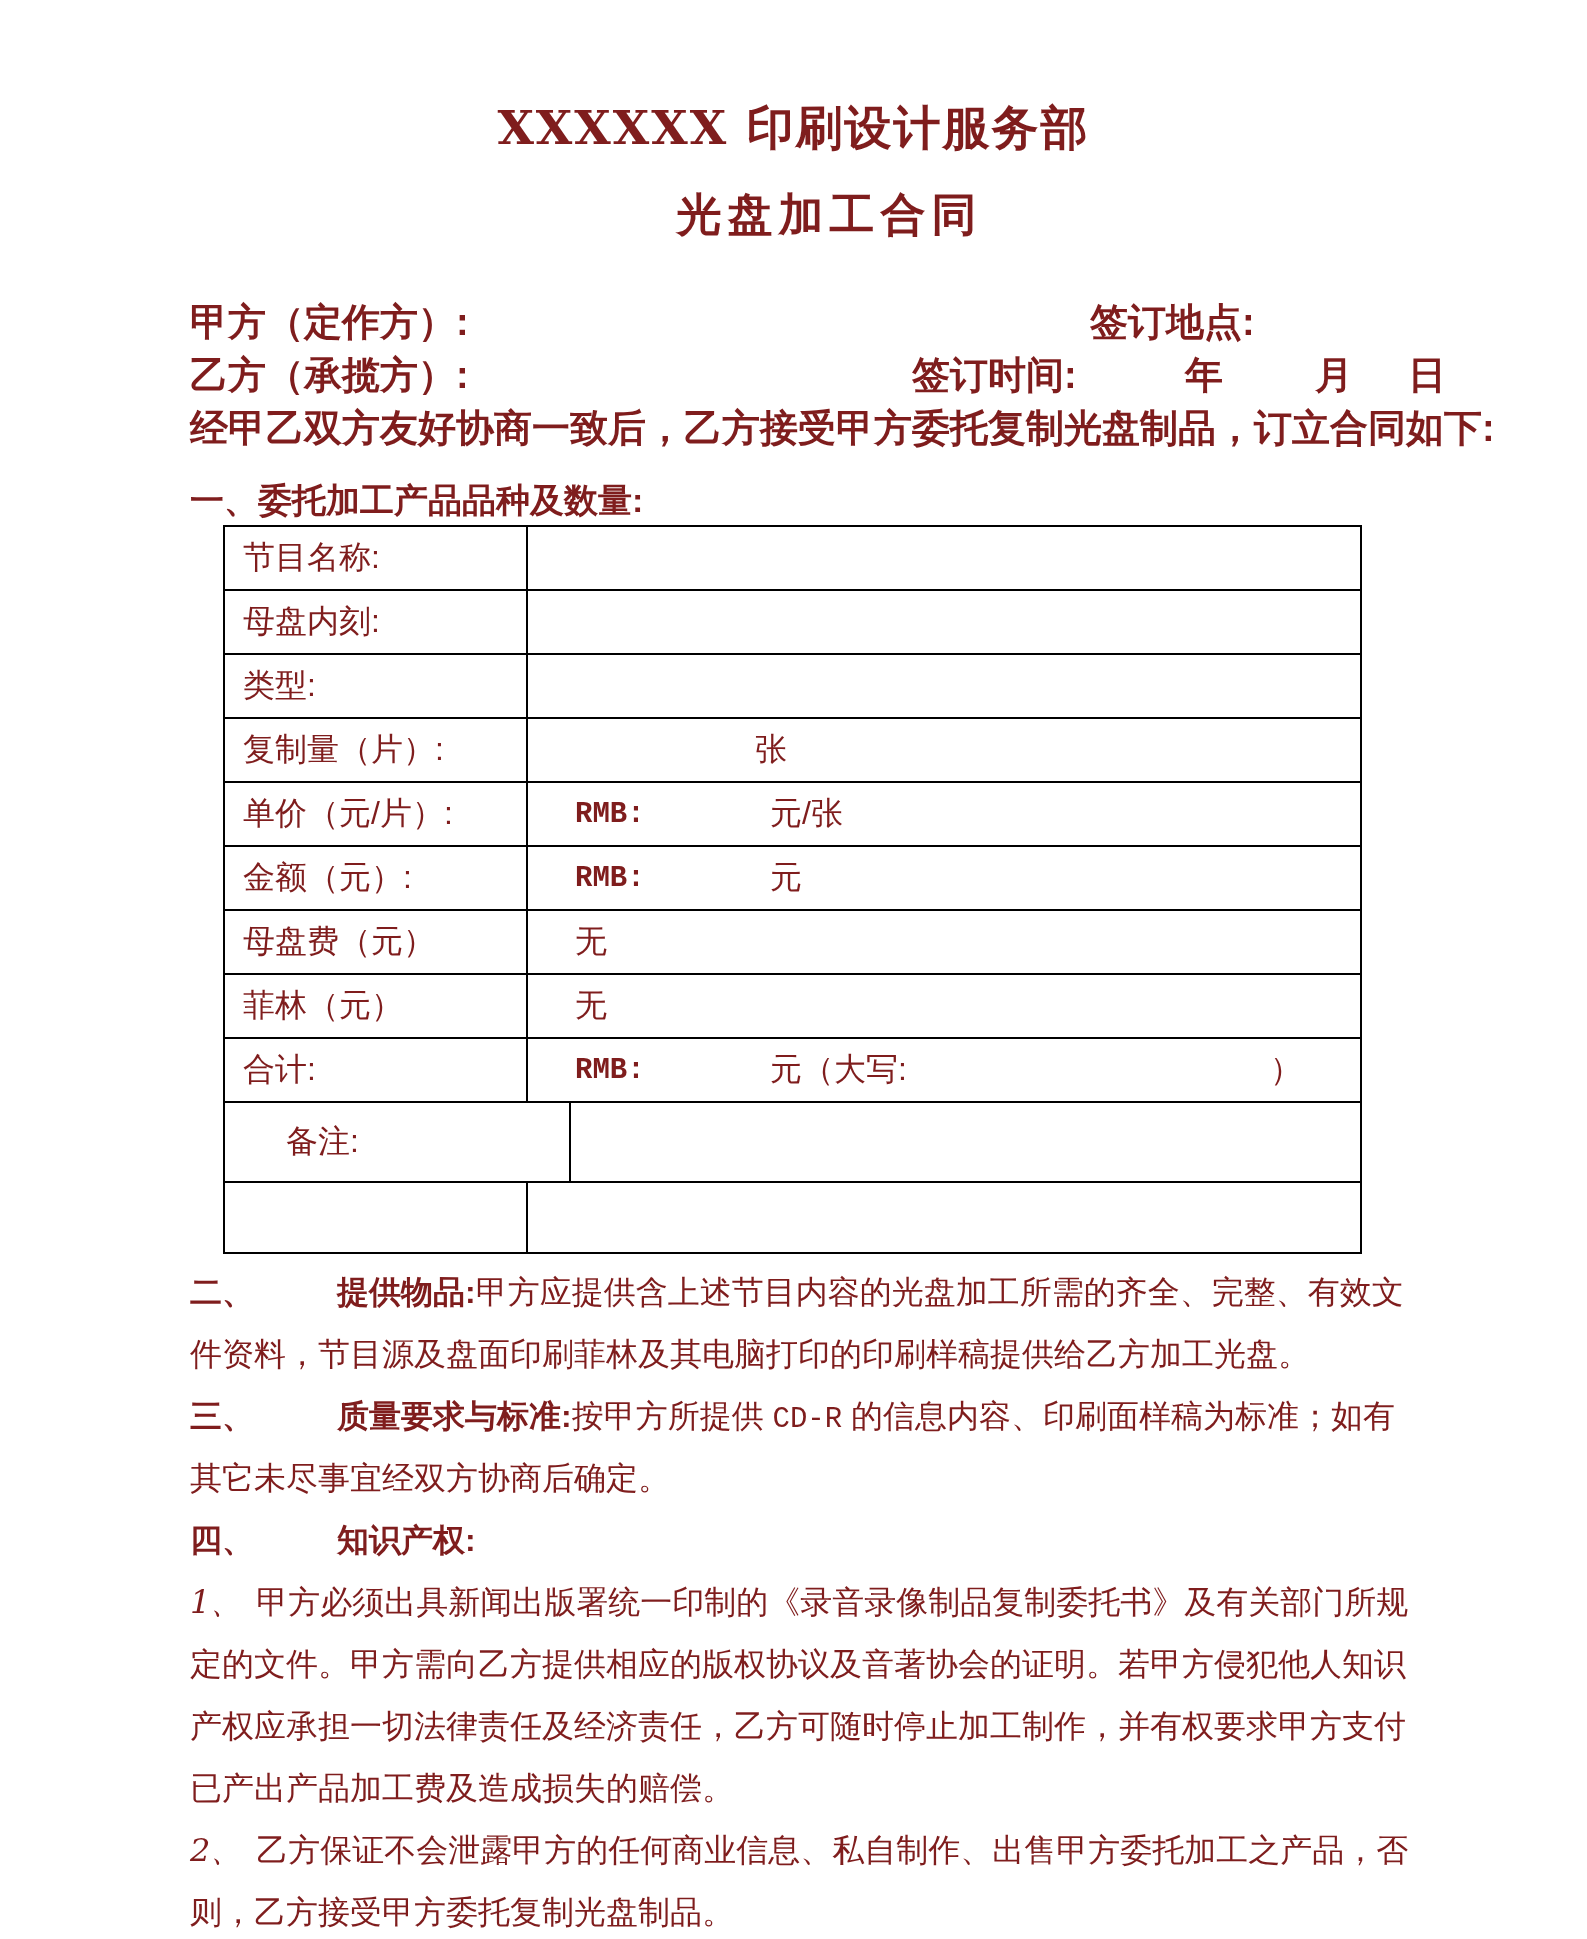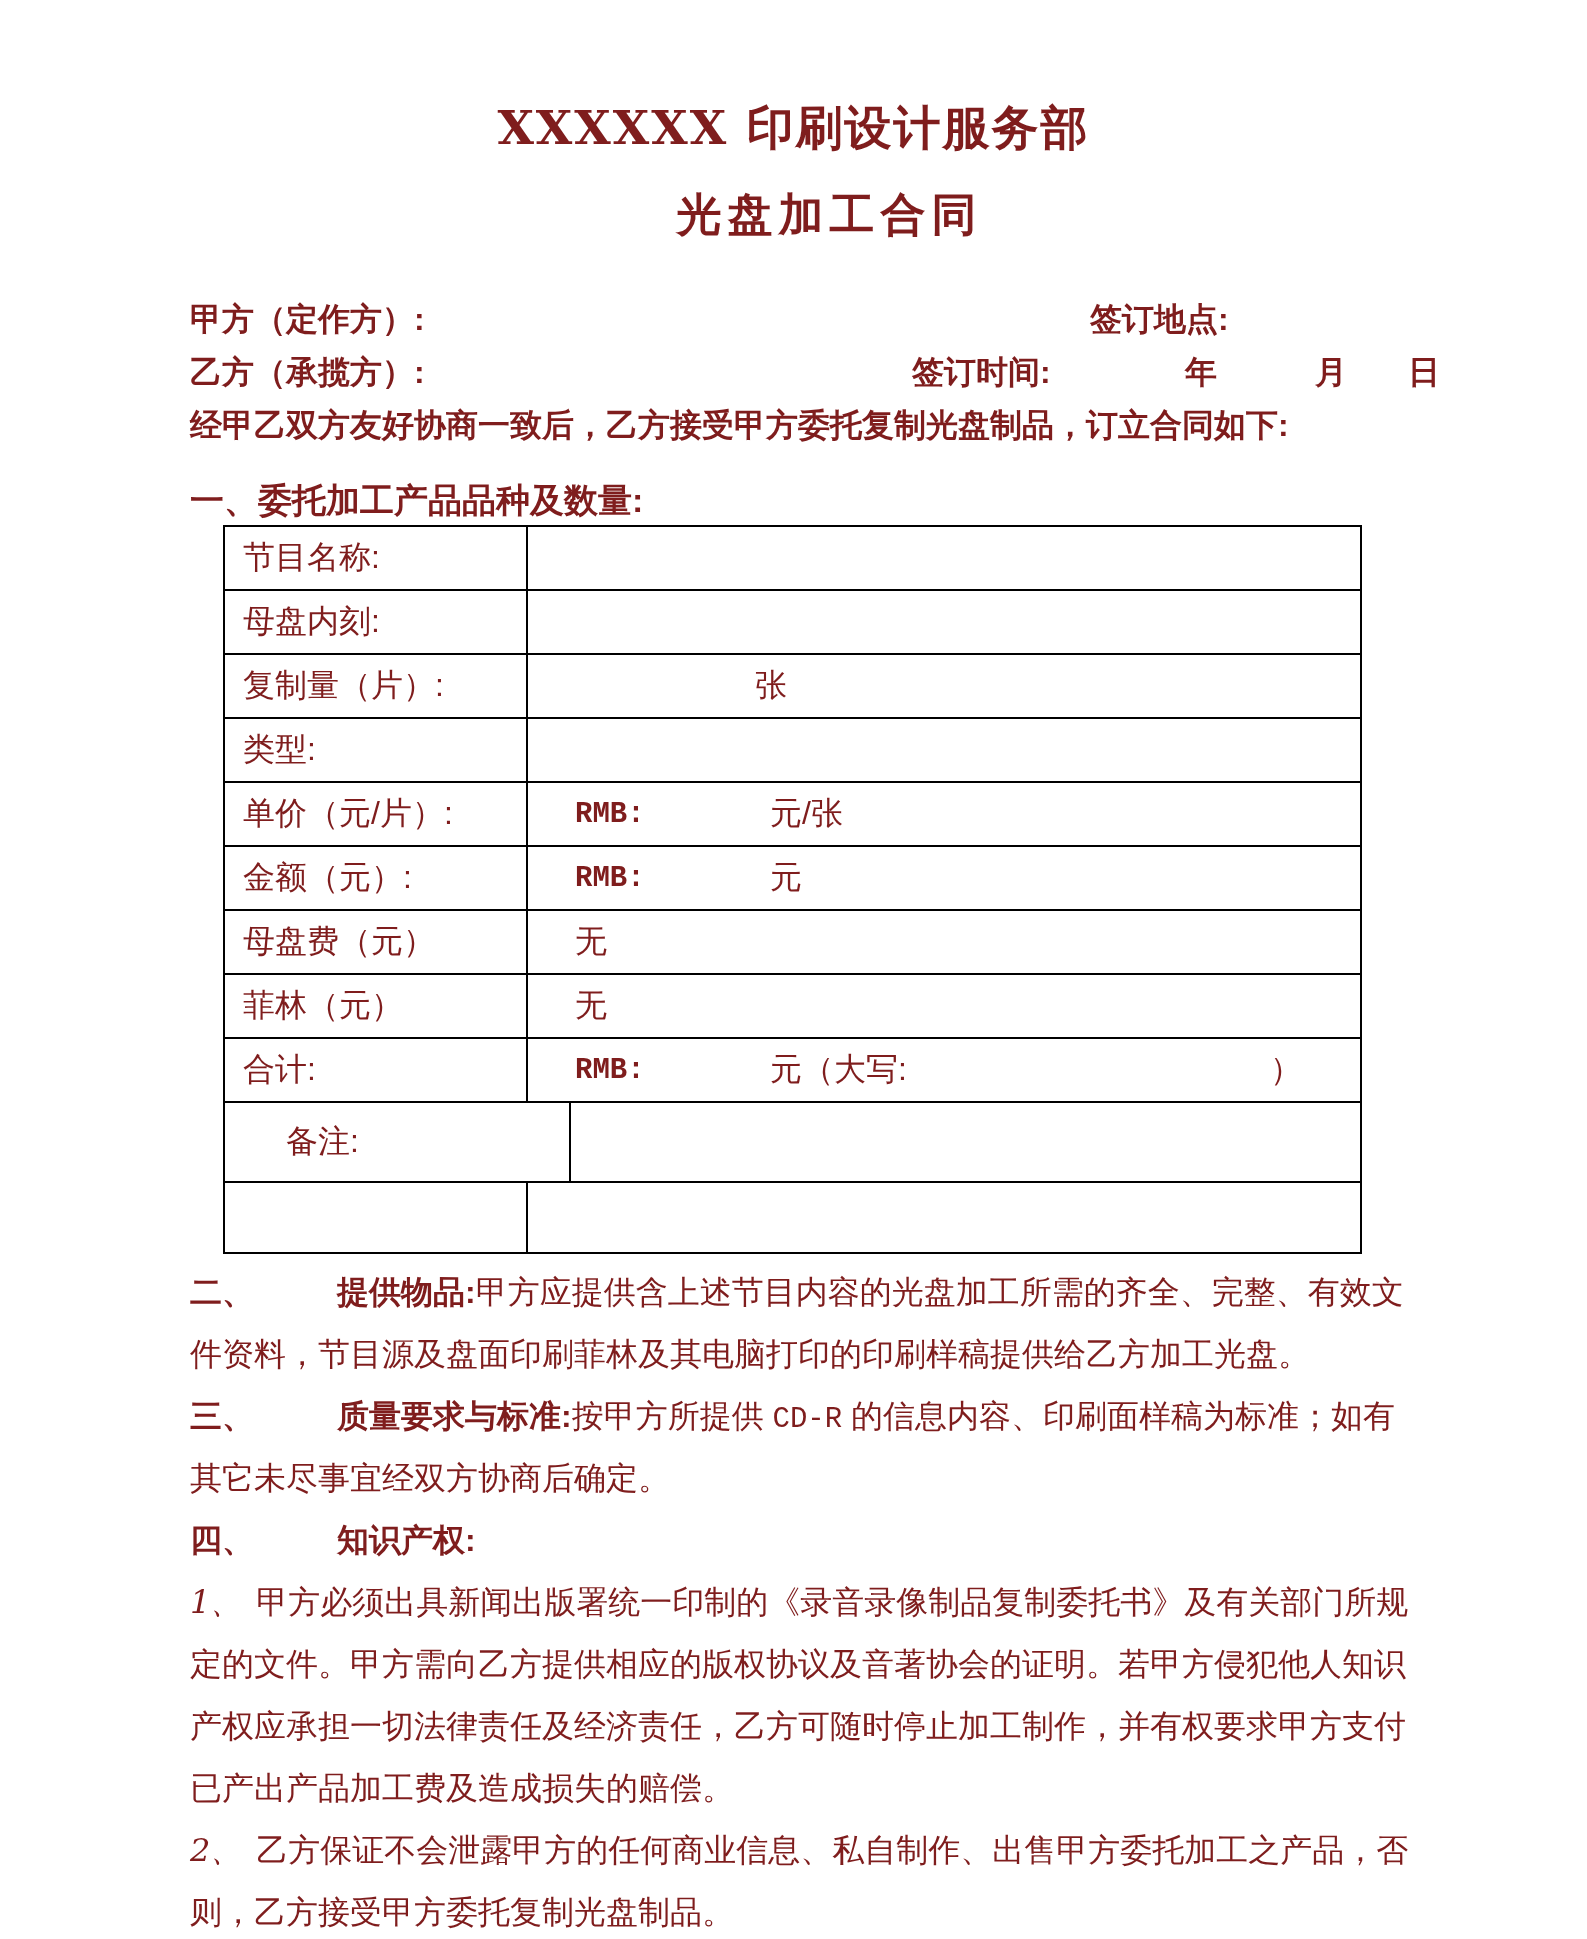--- a/index.html
+++ b/index.html
@@ -7,21 +7,21 @@
     position:relative;
     width:1587px;height:1939px;
     background:#ffffff;
     margin:0 auto;
     overflow:hidden;
     font-family:"Liberation Sans",sans-serif;
     color:#7f1d1d;
   }
   .abs{position:absolute;white-space:nowrap;}
   .b{font-weight:700;}
-  .fs{font-size:32px;line-height:1.2;}
+  .fs{font-size:38px;line-height:1.2;}
   .title1{
     position:absolute;left:0;top:100px;width:100%;
     text-align:center;
     font-family:"DejaVu Serif","Liberation Serif",serif;
     font-weight:700;font-size:47px;line-height:1.2;
     letter-spacing:2px;
   }
   .title2{
     position:absolute;left:0;top:188px;width:100%;
     text-align:center;
@@ -106,31 +106,31 @@
         <div class="t-c2 k-empty"></div>
       </div>
       <div class="t-row">
         <div class="t-c1">
           <span class="t-label">母盘内刻:</span>
         </div>
         <div class="t-c2 k-empty"></div>
       </div>
       <div class="t-row">
         <div class="t-c1">
+          <span class="t-label">类型:</span>
+        </div>
+        <div class="t-c2 k-empty"></div>
+      </div>
+      <div class="t-row">
+        <div class="t-c1">
           <span class="t-label">复制量（片）:</span>
         </div>
         <div class="t-c2 k-unit">
           <span class="v-val">张</span>
         </div>
-      </div>
-      <div class="t-row">
-        <div class="t-c1">
-          <span class="t-label">类型:</span>
-        </div>
-        <div class="t-c2 k-empty"></div>
       </div>
       <div class="t-row">
         <div class="t-c1">
           <span class="t-label">单价（元/片）:</span>
         </div>
         <div class="t-c2 k-money">
           <span class="v-mono">RMB:</span>
           <span class="v-val">元/张</span>
         </div>
       </div>

